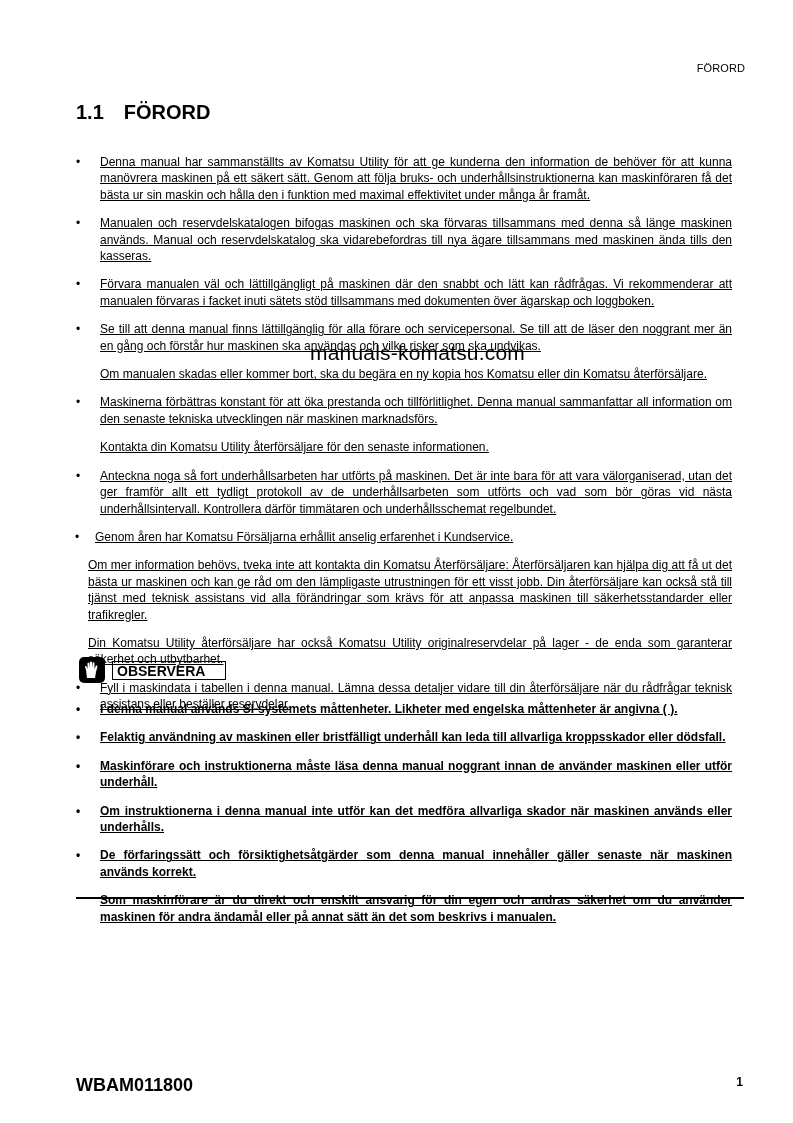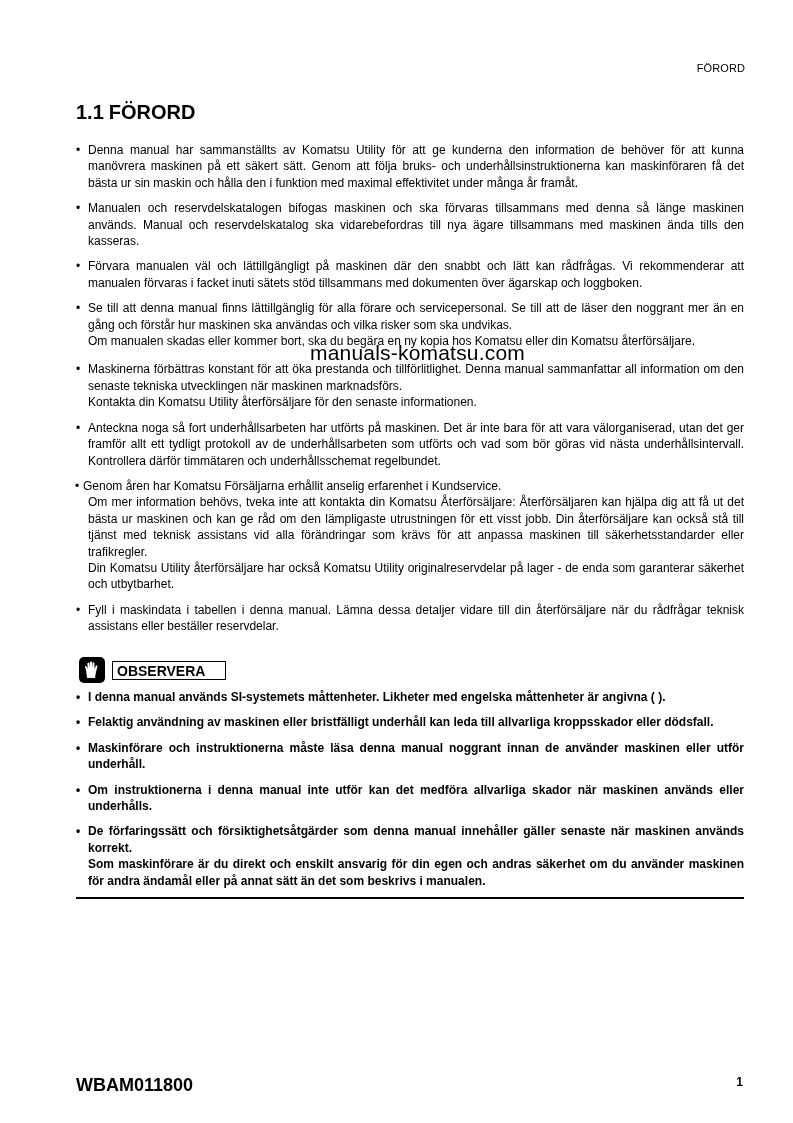--- a/index.html
+++ b/index.html
@@ -1,24 +1,24 @@
 <!DOCTYPE html>
 <html><head>
 <meta charset="utf-8">
 <style>
   html, body { margin: 0; padding: 0; background: #ffffff; }
   body { width: 793px; height: 1123px; position: relative; overflow: hidden;
          font-family: "Liberation Sans", sans-serif; color: #000; }
   .header { position: absolute; top: 62px; right: 48px; font-size: 11px; letter-spacing: 0.1px; }
   .title { position: absolute; top: 101px; left: 76px; font-size: 20px; font-weight: bold; margin: 0; }
-  .title .num { margin-right: 5px; }
+  .title .num { margin-right: 20px; }
   .content { position: absolute; top: 142px; left: 76px; width: 668px; font-size: 12px; line-height: 16.4px; }
   .item { position: relative; padding-left: 12px; margin-bottom: 9px; text-align: justify; }
   .item .bullet { position: absolute; left: 0; top: 0; }
-  .item p { margin: 0; }
+  .item p { margin: 12px; text-decoration: underline; }
   .item.tight { padding-left: 7px; }
   .item.tight .bullet { left: -1px; }
   .item.tight p.cont { margin-left: 5px; }
   .watermark { position: absolute; top: 341px; left: 303px; font-size: 21px; letter-spacing: 0.2px; margin-left: 7px; }
   .observe { position: absolute; top: 657px; left: 79px; display: flex; align-items: center; }
   .hand-icon { width: 26px; height: 26px; background: #000; border-radius: 5px; display: flex; align-items: center; justify-content: center; }
   .obs-label { margin-left: 7px; border: 1.5px solid #000; font-weight: bold; font-size: 14px; padding: 1px 20px 0 4px; line-height: 16px; }
   .bold-list { position: absolute; top: 689px; left: 76px; width: 668px; font-size: 12px; line-height: 16.4px; font-weight: bold; }
   .bold-list .item { margin-bottom: 9px; }
   .rule { position: absolute; top: 897px; left: 76px; width: 668px; height: 2px; background: #000; }

